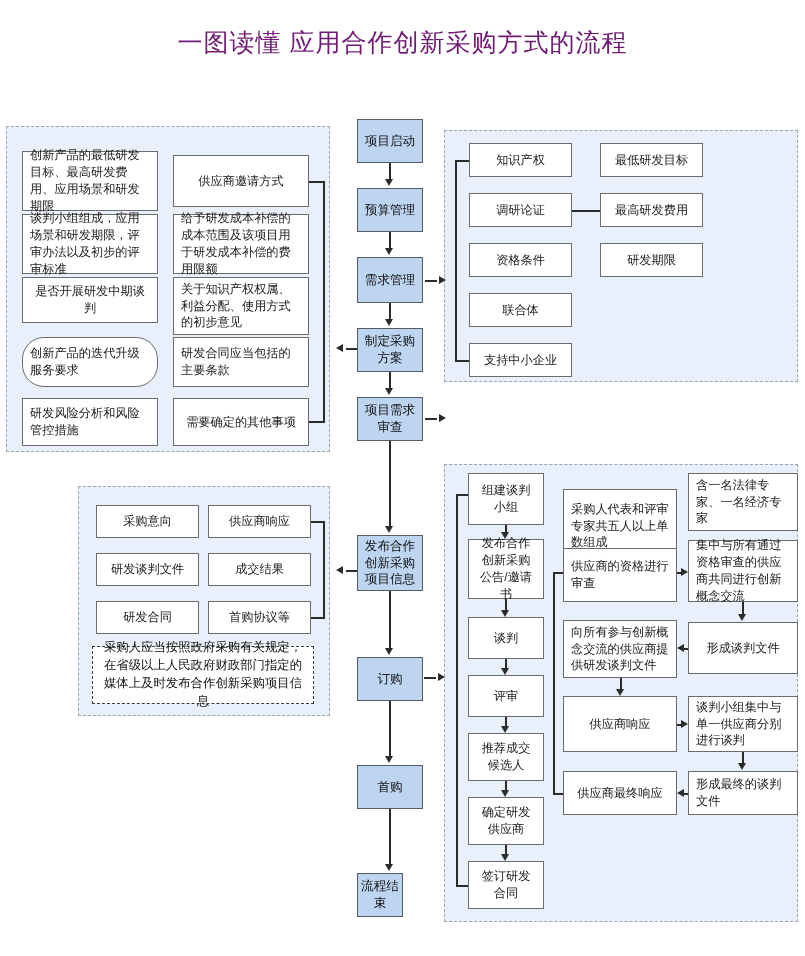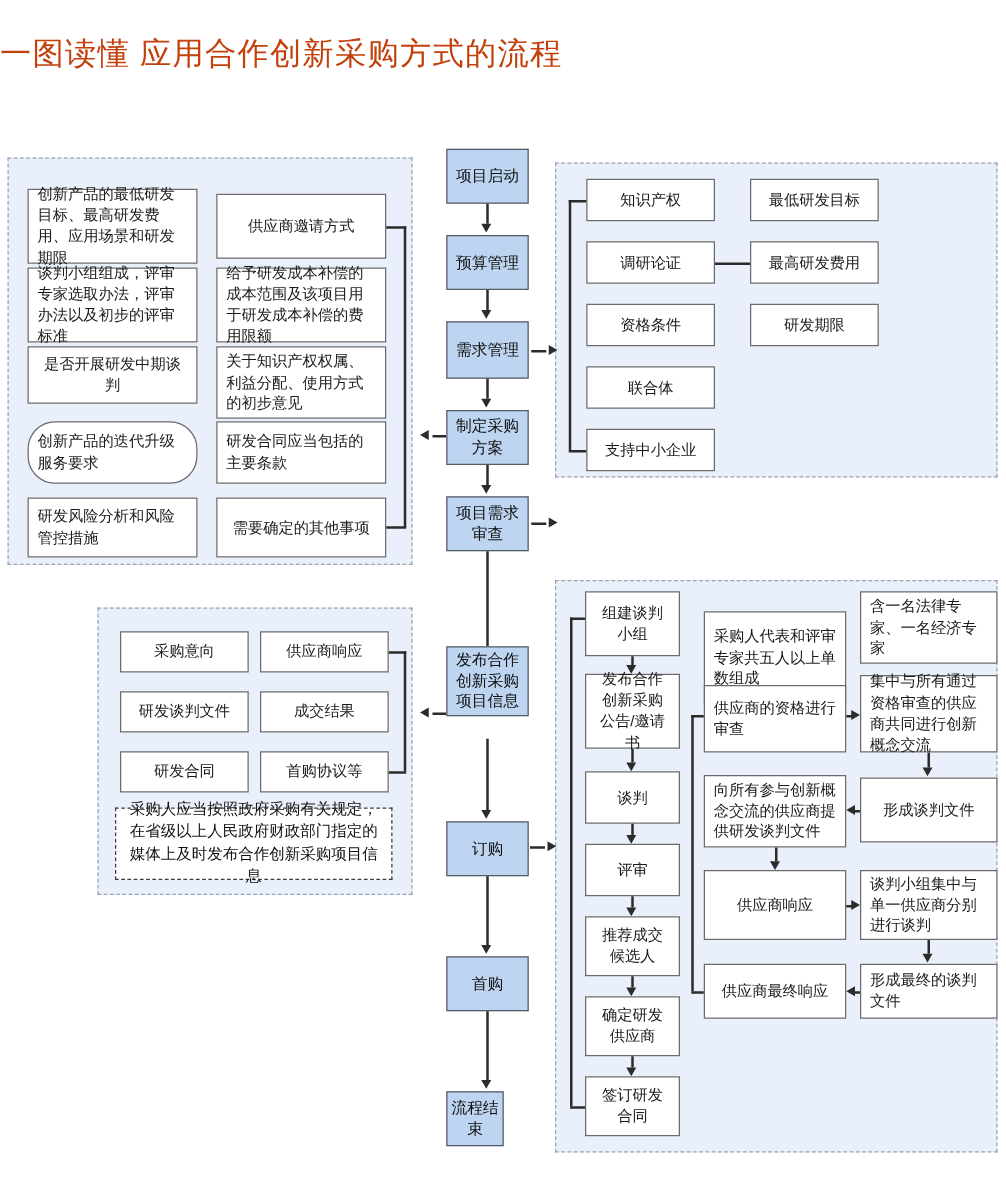--- a/index.html
+++ b/index.html
@@ -10,24 +10,24 @@
     font-family: "Liberation Sans", "DejaVu Sans", sans-serif;
     color: #1a1a1a;
     overflow: hidden;
   }
   #canvas { position: relative; width: 805px; height: 956px; }
 
   
   .title {
     position: absolute;
     left: 0; top: 26px; width: 805px;
-    text-align: left;
+    text-align: center;
     font-size: 25px;
     letter-spacing: 1px;
-    color: #c2410c;
+    color: #701a75;
   }
 
   
   .panel {
     position: absolute;
     border: 1.5px dashed #9aa3b0;
     background: #e9f0fb;
   }
 
   
@@ -99,21 +99,21 @@
 </head>
 <body>
 
 <div id="canvas">
 
   <div class="title">一图读懂  应用合作创新采购方式的流程</div>
 
   <div class="panel" style="left:6px; top:126px; width:324px; height:326px;"></div>
 
   <div class="wbox left" style="left:22px; top:151px; width:136px; height:60px;">创新产品的最低研发目标、最高研发费用、应用场景和研发期限</div>
-  <div class="wbox left" style="left:22px; top:214px; width:136px; height:60px;">谈判小组组成，评审专家选取办法，评审办法以及初步的评审标准</div>
+  <div class="wbox left" style="left:22px; top:214px; width:136px; height:60px;">谈判小组组成，应用场景和研发期限，评审办法以及初步的评审标准</div>
   <div class="wbox center" style="left:22px; top:277px; width:136px; height:46px;">是否开展研发中期谈判</div>
   <div class="wbox left" style="left:22px; top:337px; width:136px; height:50px;border-radius:22px;">创新产品的迭代升级服务要求</div>
   <div class="wbox left" style="left:22px; top:398px; width:136px; height:48px;">研发风险分析和风险管控措施</div>
 
   <div class="wbox center" style="left:173px; top:155px; width:136px; height:52px;">供应商邀请方式</div>
   <div class="wbox left" style="left:173px; top:214px; width:136px; height:60px;">给予研发成本补偿的成本范围及该项目用于研发成本补偿的费用限额</div>
   <div class="wbox left" style="left:173px; top:277px; width:136px; height:58px;">关于知识产权权属、利益分配、使用方式的初步意见</div>
   <div class="wbox left" style="left:173px; top:337px; width:136px; height:50px;">研发合同应当包括的主要条款</div>
   <div class="wbox center" style="left:173px; top:398px; width:136px; height:48px;">需要确定的其他事项</div>
 
@@ -249,21 +249,21 @@
   <div class="ln v" style="left:389px; top:372px; height:16px;"></div>
   <div class="arw down" style="left:385px; top:388px;"></div>
 
   <div class="node" style="left:357px; top:397px; width:66px; height:44px;">
     <span style="white-space:pre-line;">项目需求
 审查</span>
   </div>
   <div class="ln v" style="left:389px; top:441px; height:85px;"></div>
   <div class="arw down" style="left:385px; top:526px;"></div>
 
-  <div class="node" style="left:357px; top:517px; width:66px; height:56px;">
+  <div class="node" style="left:357px; top:535px; width:66px; height:56px;">
     <span style="white-space:pre-line;">发布合作
 创新采购
 项目信息</span>
   </div>
   <div class="ln v" style="left:389px; top:591px; height:57px;"></div>
   <div class="arw down" style="left:385px; top:648px;"></div>
 
   <div class="node" style="left:357px; top:657px; width:66px; height:44px;">订购</div>
   <div class="ln v" style="left:389px; top:701px; height:55px;"></div>
   <div class="arw down" style="left:385px; top:756px;"></div>

